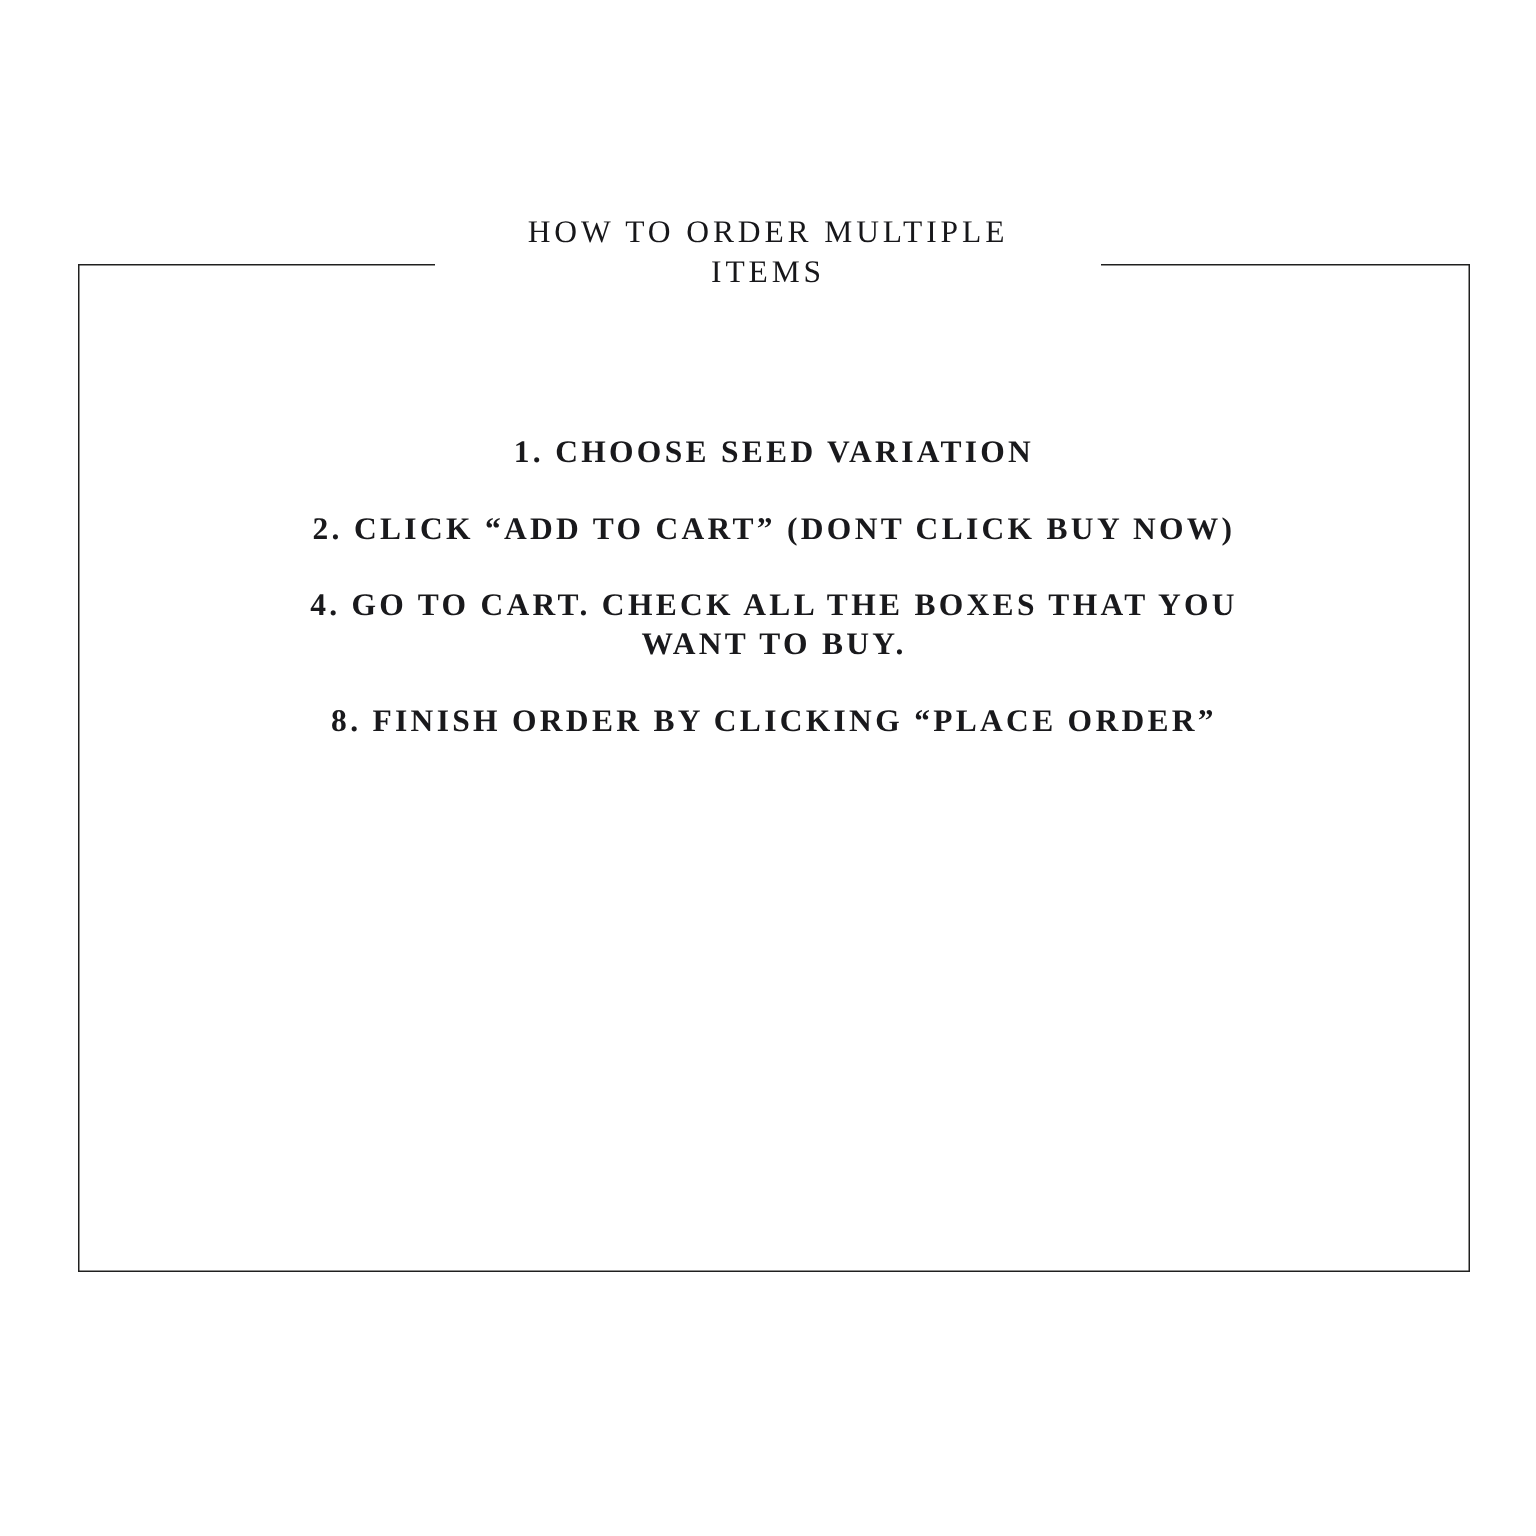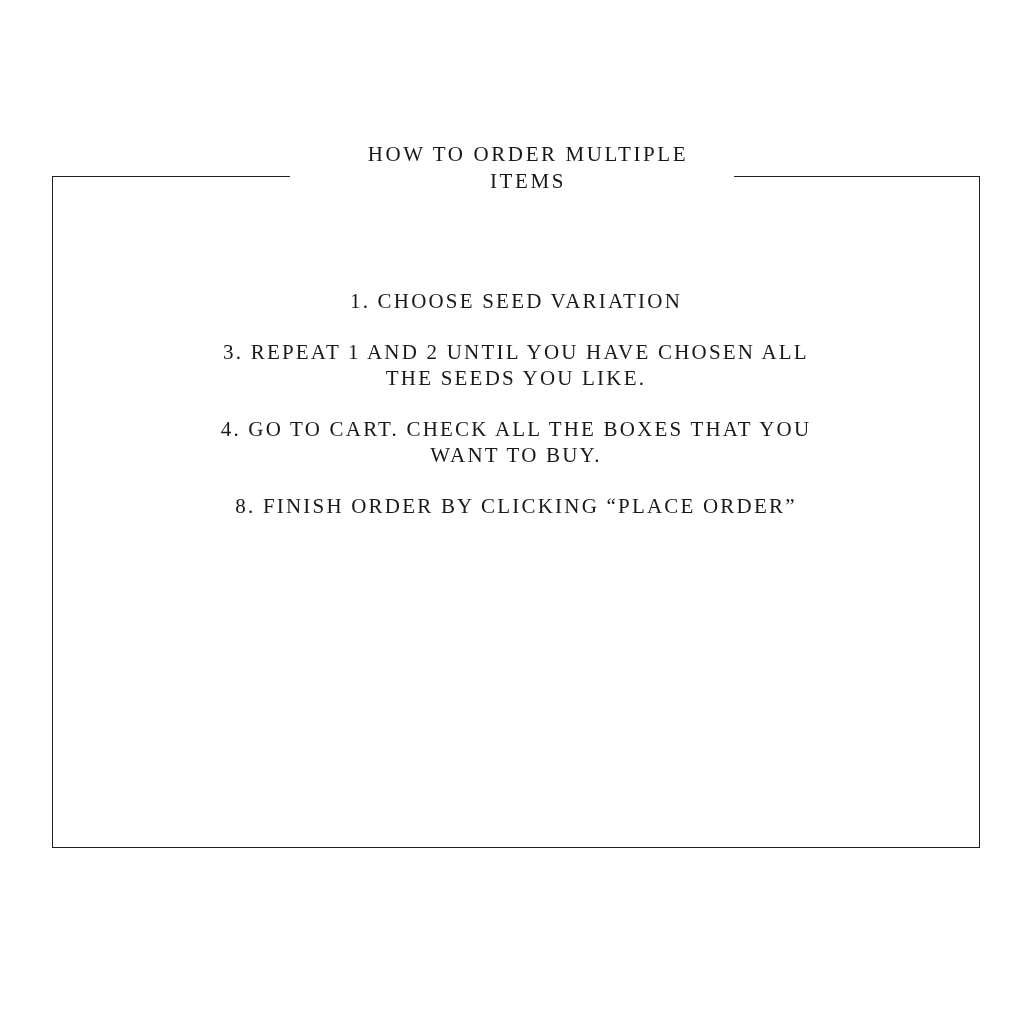--- a/index.html
+++ b/index.html
@@ -41,21 +41,21 @@
     left: 290px;
     top: 166px;
     width: 444px;
     height: 24px;
     background: #ffffff;
   }
 
   
   .heading {
     position: absolute;
-    left: 308px;
+    left: 292px;
     top: 141px;
     width: 440px;
     text-align: center;
     font-size: 21px;
     letter-spacing: 2.6px;
     line-height: 27px;
     font-weight: 400;
     color: #17171a;
     text-transform: uppercase;
     white-space: pre-line;
@@ -70,41 +70,40 @@
   }
 
   .step {
     font-size: 21px;
     letter-spacing: 2.2px;
     line-height: 26px;
     color: #19191c;
     text-transform: uppercase;
     margin: 0 0 25px 0;
     white-space: pre-line;
-    font-weight: 400;
+    font-weight: 700;
   }
 
   .step:last-child {
     margin-bottom: 0;
     text-align: center;
   }
 </style>
 </head>
 <body>
 
 <div class="card">
 
   <div class="frame"></div>
   <div class="title-gap"></div>
 
   <div class="heading">HOW TO ORDER MULTIPLE
 ITEMS</div>
 
   <div class="steps">
     <p class="step">1. CHOOSE SEED VARIATION</p>
-    <p class="step">3. REPEAT 1 AND 2 UNTIL YOU HAVE CHOSEN ALL
-THE SEEDS YOU LIKE.</p>
+    <p class="step">2. CLICK “ADD TO CART” (DONT CLICK BUY NOW)</p>
     <p class="step">4. GO TO CART. CHECK ALL THE BOXES THAT YOU
 WANT TO BUY.</p>
     <p class="step">8. FINISH ORDER BY CLICKING “PLACE ORDER”</p>
   </div>
 
 </div>
 
 </body></html>

